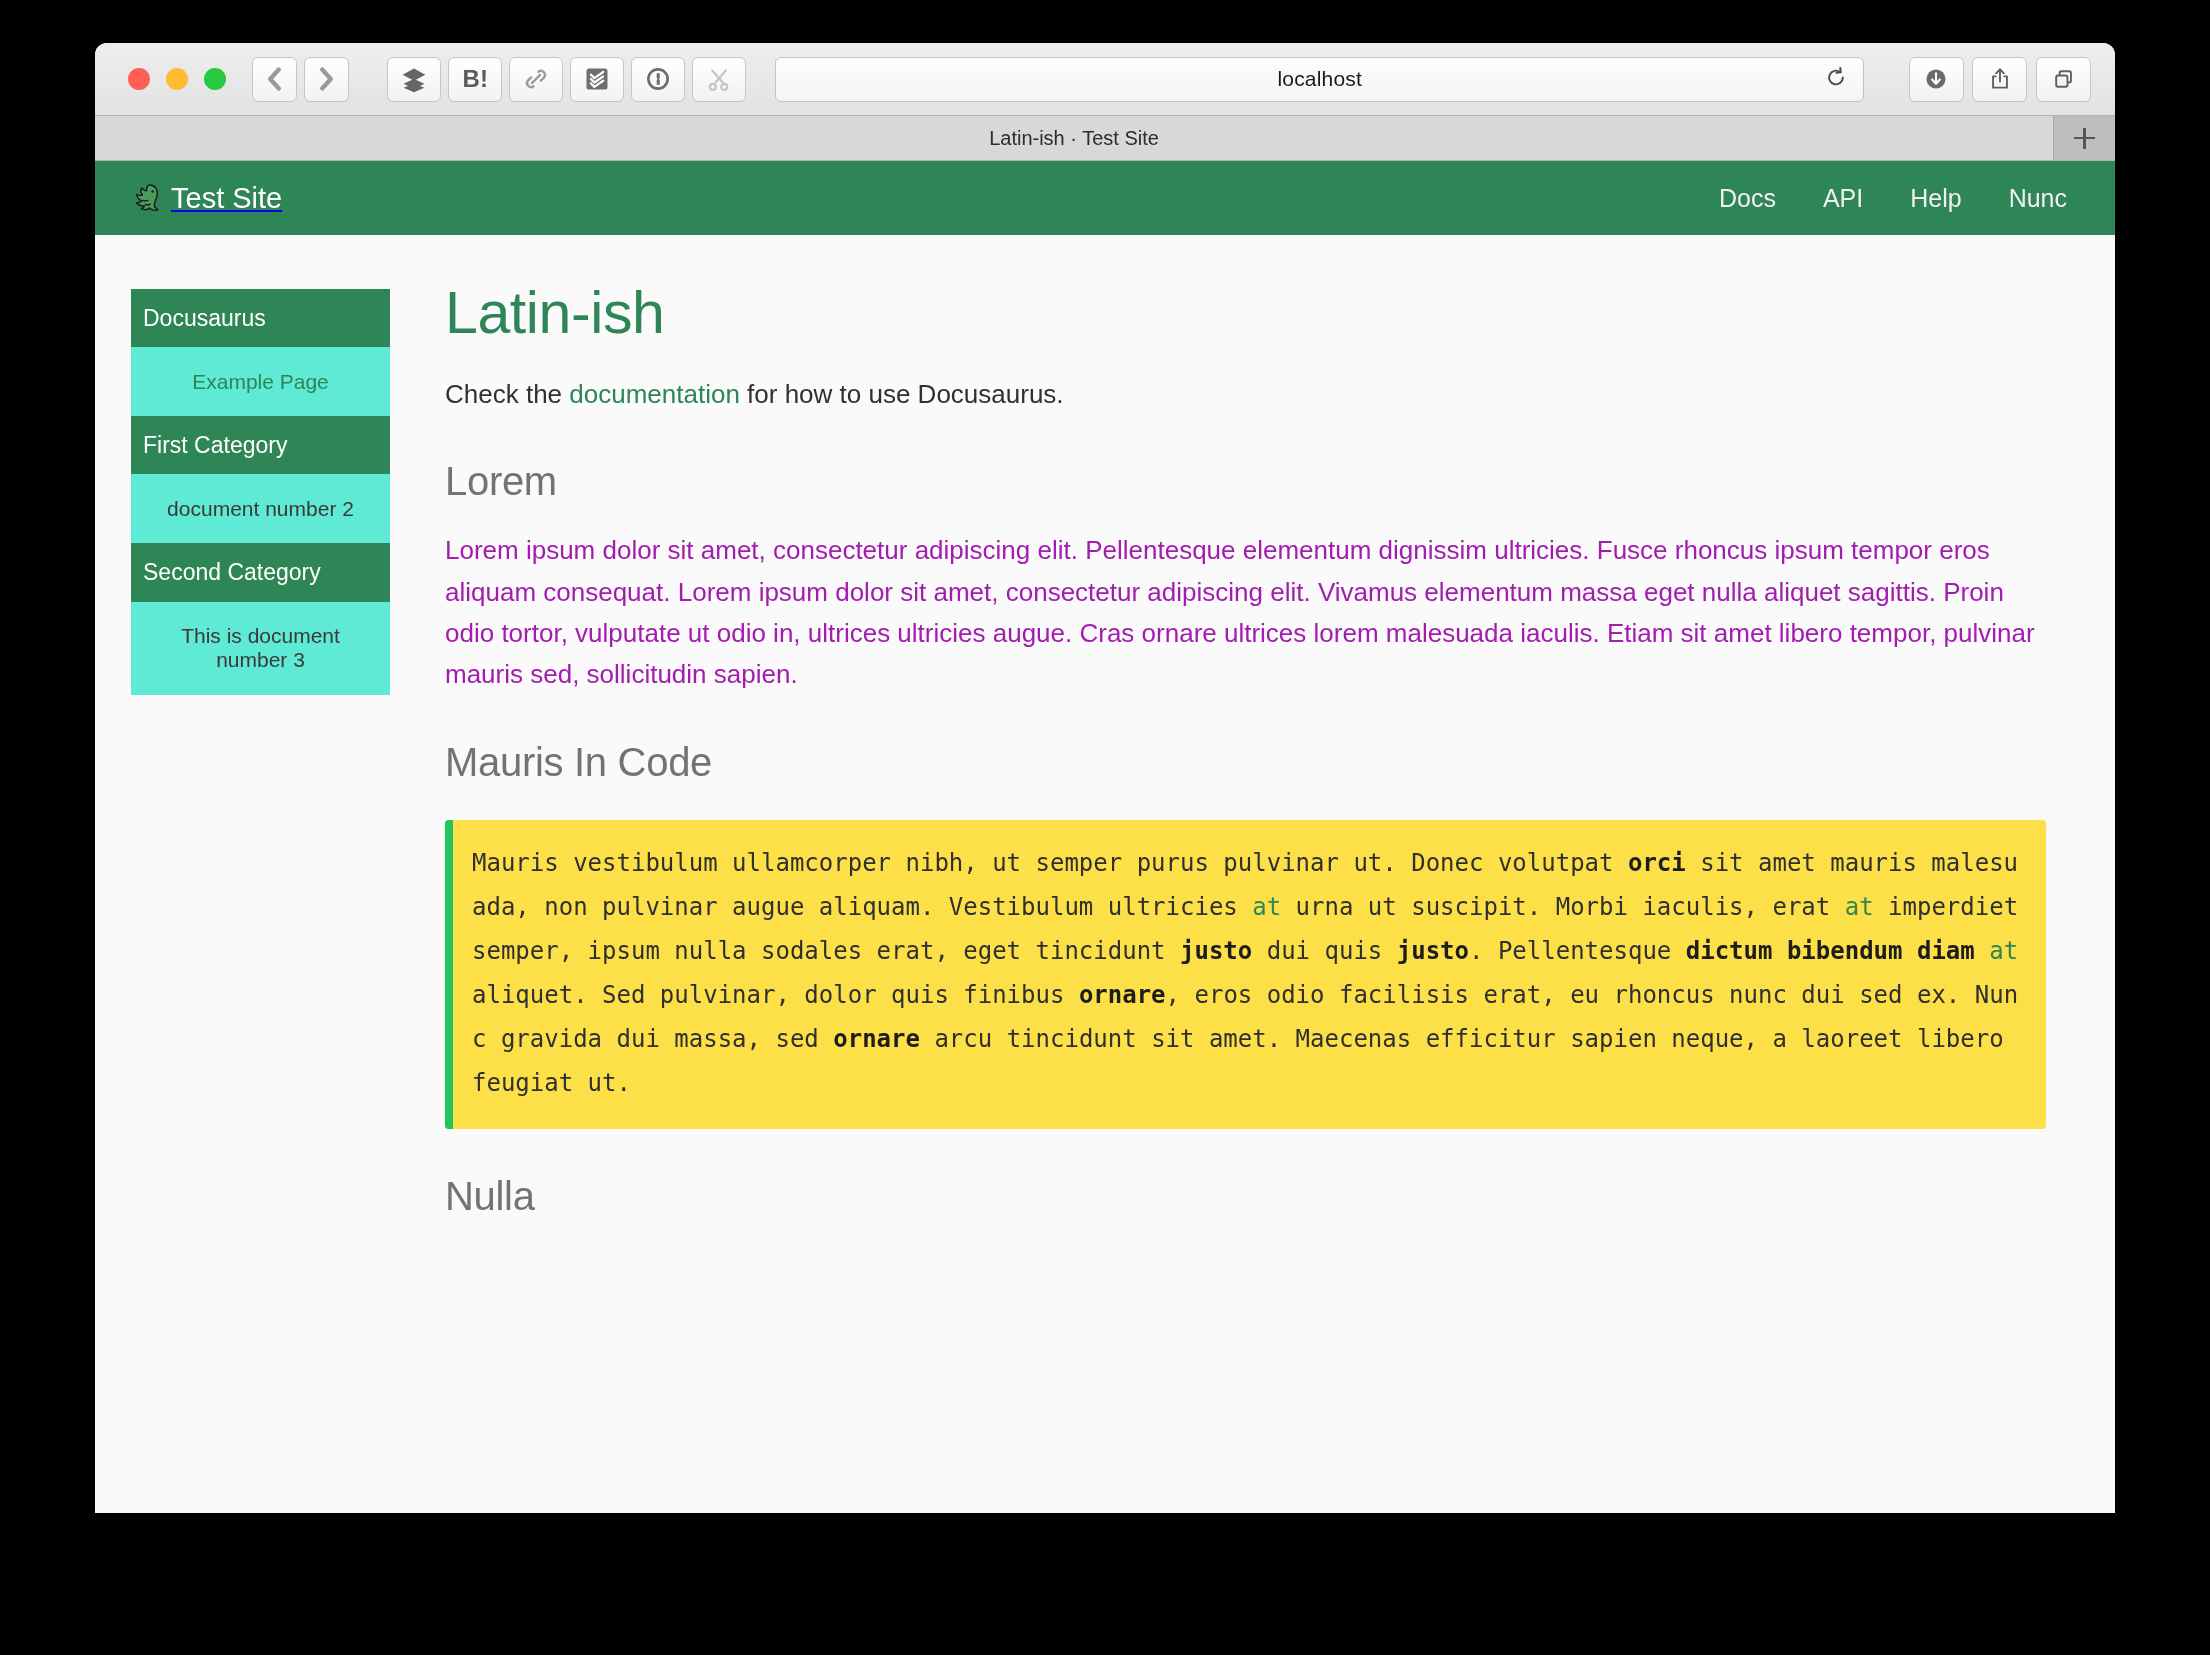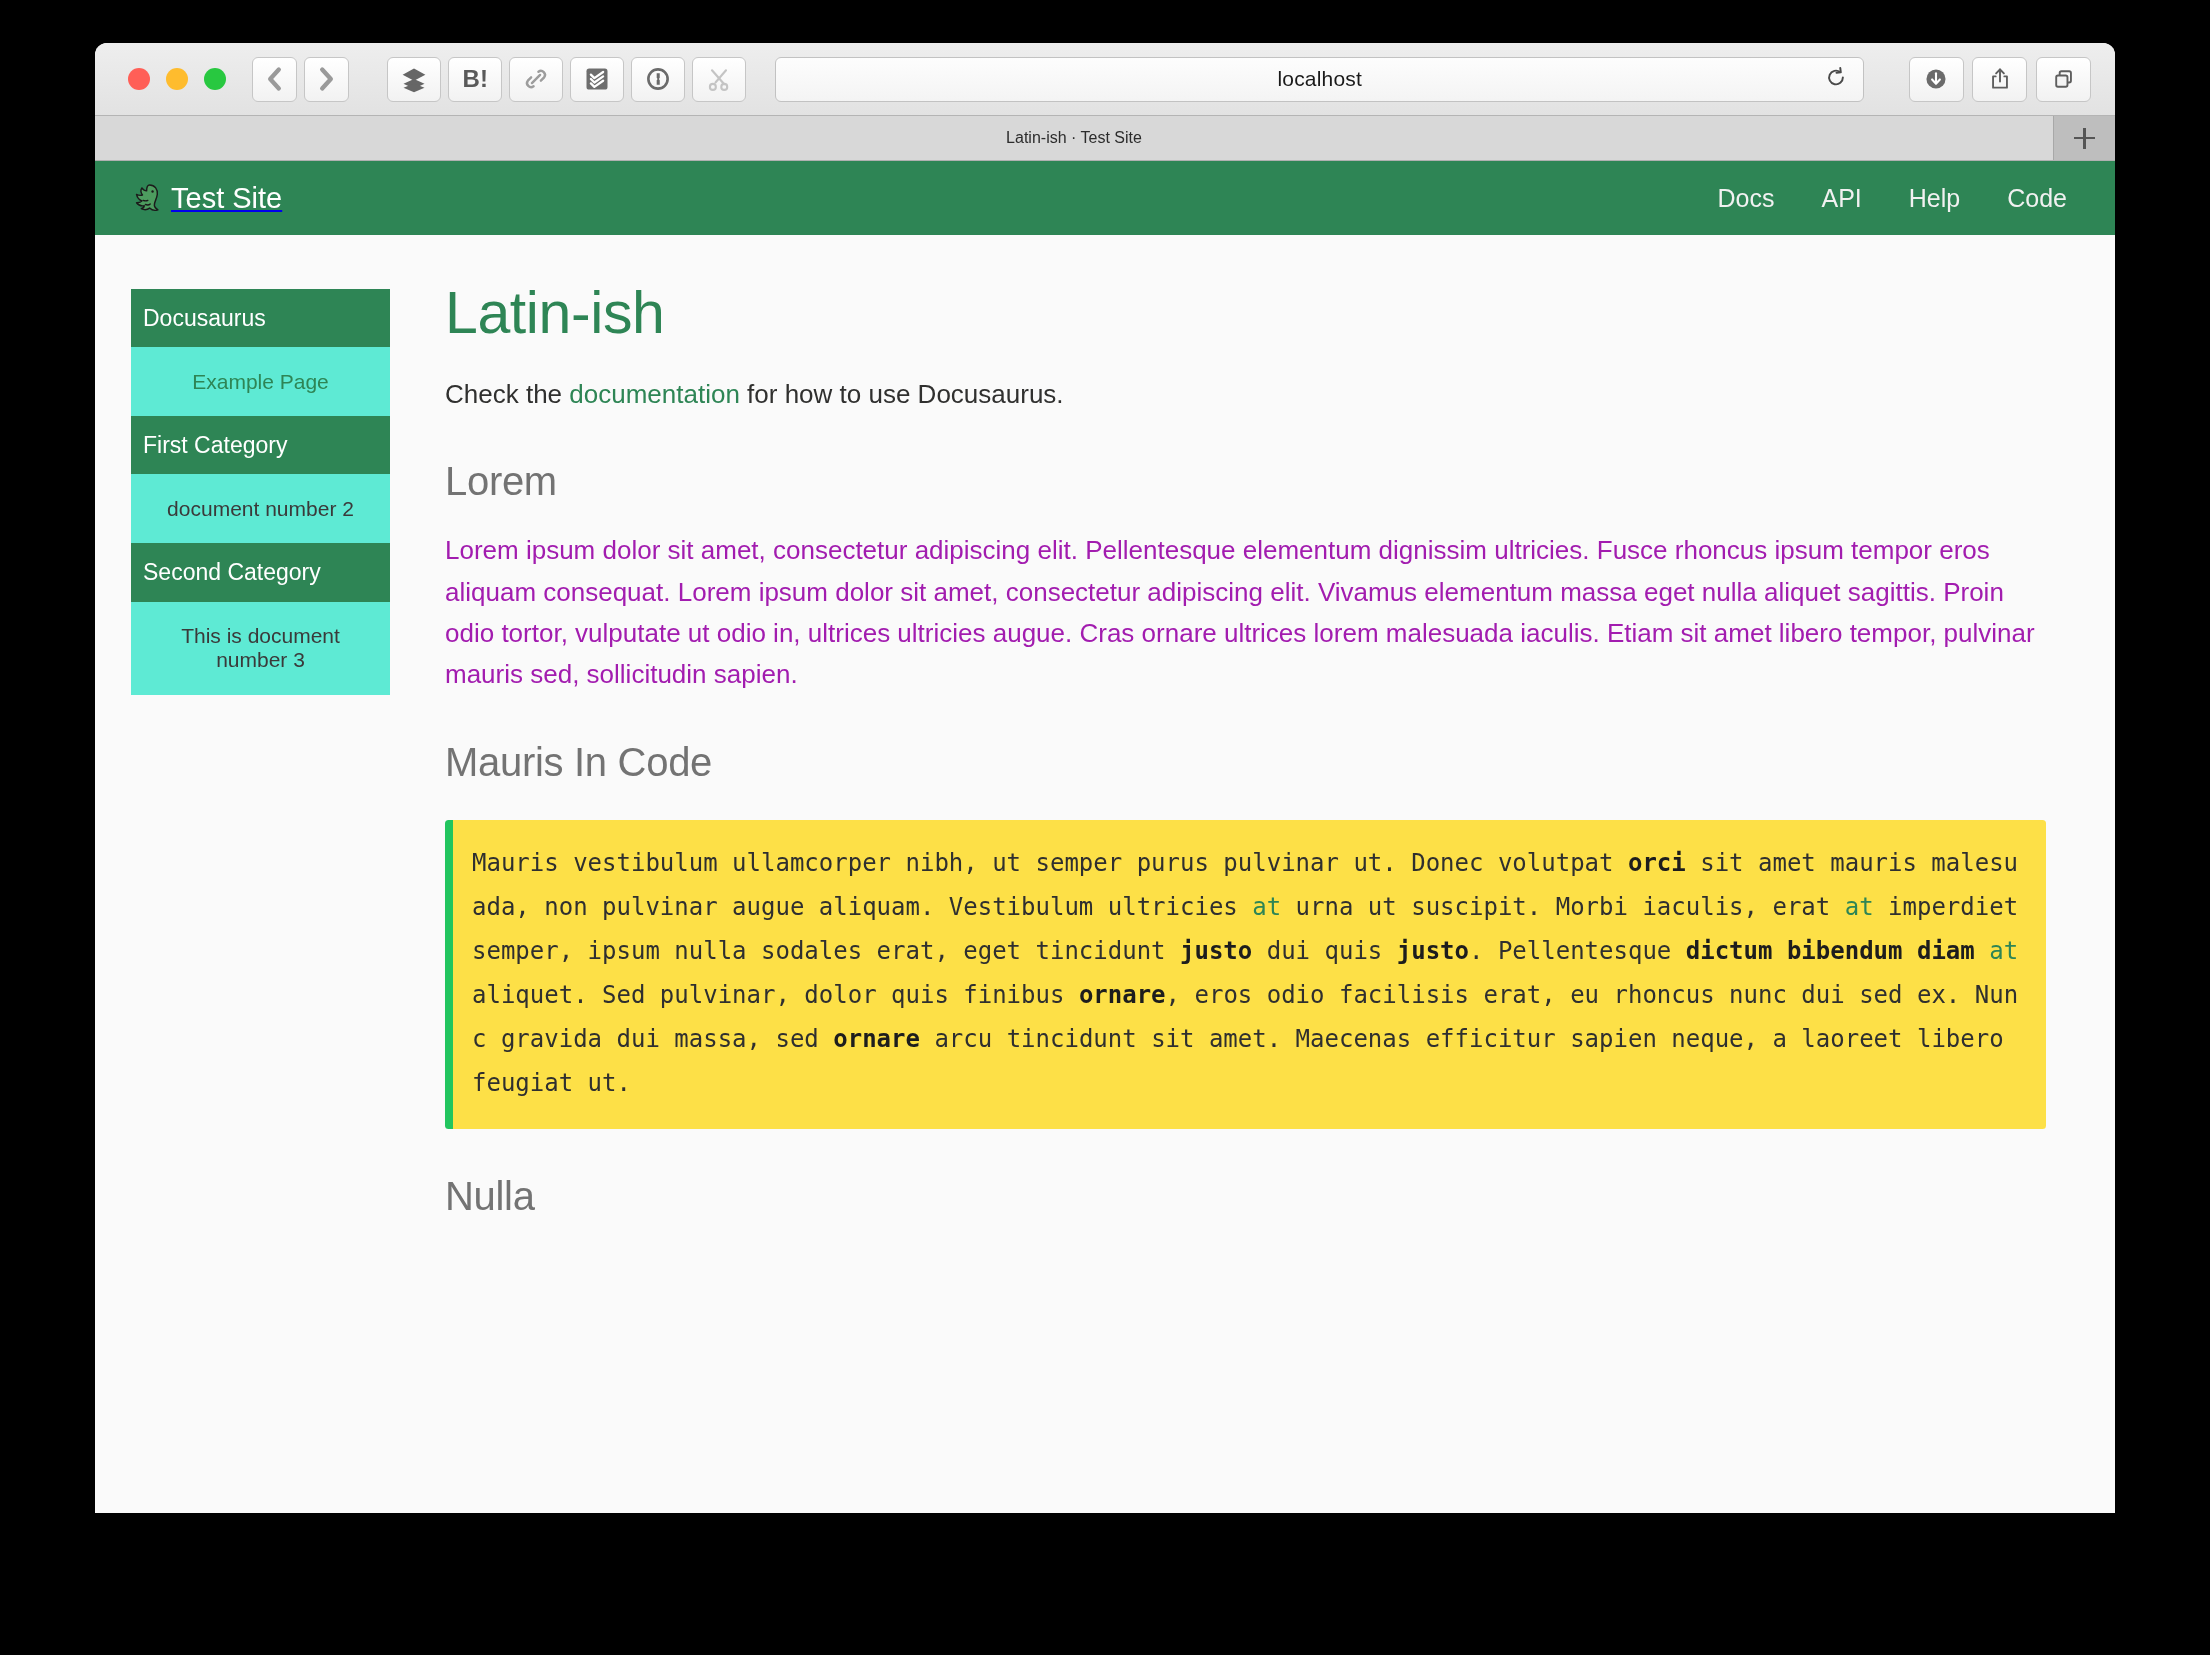--- a/index.html
+++ b/index.html
@@ -100,21 +100,21 @@
     display: flex;
     align-items: stretch;
     position: relative;
   }
   .tab {
     flex: 1;
     display: flex;
     align-items: center;
     justify-content: center;
     background: #d8d8d8;
-    font-size: 16px;
+    font-size: 20px;
     color: #2c2c2c;
   }
   .newtab {
     width: 62px;
     background: #bebebe;
     border-left: 0.9px solid #a8a8a8;
     display: flex;
     align-items: center;
     justify-content: center;
     position: relative;
@@ -385,21 +385,21 @@
           </g>
           <circle cx="38" cy="21" r="2" fill="#1b1b1b"></circle>
         </svg>
         <span class="brand-title">Test Site</span>
       </a>
 
       <div class="navlinks">
         <a class="navlink" href="#">Docs</a>
         <a class="navlink" href="#">API</a>
         <a class="navlink" href="#">Help</a>
-        <a class="navlink" href="#">Code</a>
+        <a class="navlink" href="#">Nunc</a>
       </div>
     </div>
 
     <div class="body-wrap">
 
       <nav class="sidebar">
 
         <div class="side-cat">Docusaurus</div>
         <div class="side-group">
           <a class="side-item active" href="#">Example Page</a>

